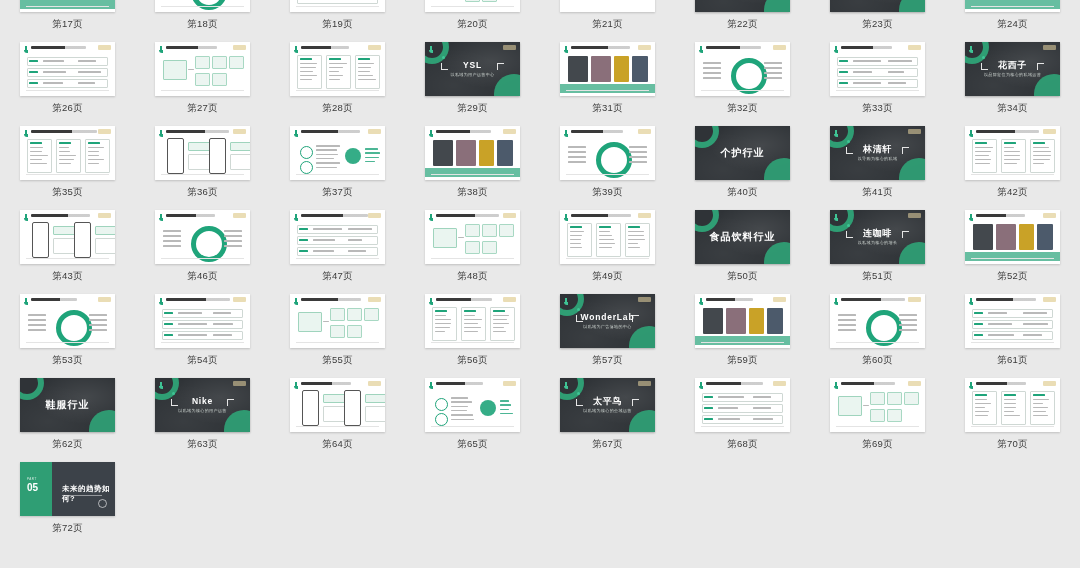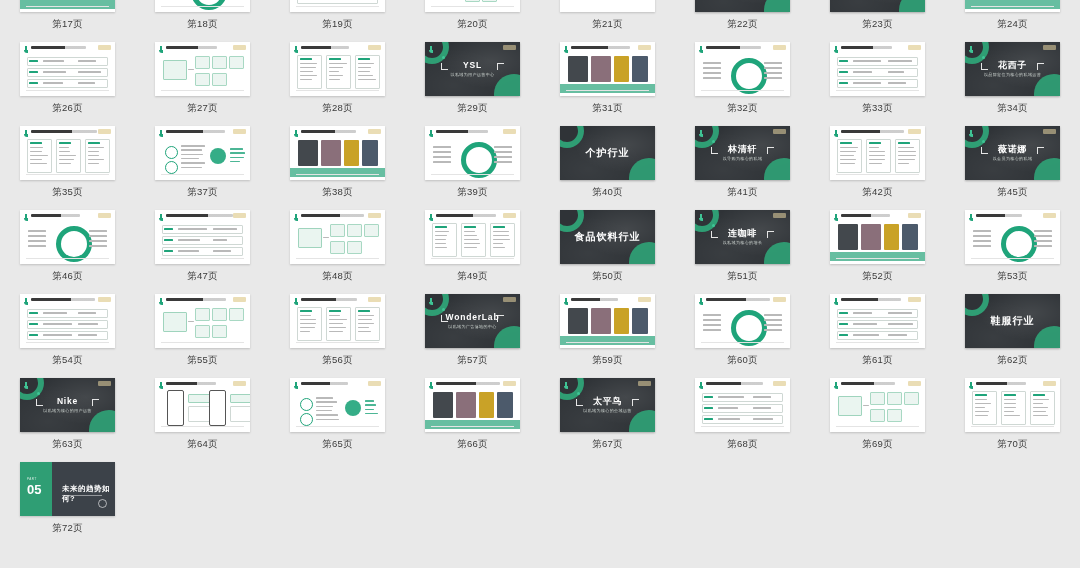--- a/index.html
+++ b/index.html
@@ -93,21 +93,21 @@
   .dk-sub{margin-top:1px;color:#cfd6d2;font-size:4px;letter-spacing:.4px;line-height:6px;}
   .brk{position:absolute;top:50%;width:6px;height:6px;margin-top:-6px;border:1.2px solid #e6e6e6;}
   .brk.l{left:16px;border-right:none;border-top:none;}
   .brk.r{right:16px;border-left:none;border-top:none;transform:rotate(180deg);}
   .dk-badge{position:absolute;right:4px;top:3px;width:13px;height:5px;background:#d9c89a;opacity:.6;border-radius:1px;}
   .dk-logo:before{background:#3fc495 !important;}
   .dk-logo:after{background:#3fc495 !important;}
 
   
   .chap-panel{position:absolute;left:0;top:0;bottom:0;width:32px;background:#2f9e74;}
-  .chap-num{position:absolute;left:7px;top:20px;color:#fff;font-size:13px;font-weight:bold;}
+  .chap-num{position:absolute;left:7px;top:20px;color:#fff;font-size:10px;font-weight:bold;}
   .chap-lbl{position:absolute;left:7px;top:15px;color:rgba(255,255,255,.8);font-size:3px;letter-spacing:.5px;}
   .chap-right{position:absolute;left:32px;top:0;right:0;bottom:0;background:#3c4249;}
   .chap-title{position:absolute;left:42px;top:40%;color:#fff;font-size:7.5px;font-weight:bold;letter-spacing:.5px;}
   .chap-rule{position:absolute;left:42px;top:62%;width:40px;height:1px;background:rgba(255,255,255,.45);}
   .chap-ico{position:absolute;right:8px;bottom:8px;width:7px;height:7px;border-radius:50%;border:1px solid rgba(255,255,255,.6);}
   .white-strip{position:absolute;left:0;right:0;bottom:0;height:12px;background:#fff;}
 
   
   .ind-title{position:absolute;left:0;right:0;top:50%;transform:translateY(-50%);
     text-align:center;color:#fff;font-size:10px;font-weight:bold;letter-spacing:1px;}
@@ -369,20 +369,36 @@
         <div class="barl" style="left:68px;top:29px;width:11px;height:1.4px;"></div>
         <div class="barl" style="left:68px;top:33px;width:16px;height:1.4px;"></div>
         <div class="barl" style="left:68px;top:37px;width:11px;height:1.4px;"></div>
         <div class="rule" style="bottom:5px;"></div>
       </div>
       <div class="caption">第35页</div>
     </div>
     <div class="cell">
       <div class="thumb">
         <div class="logo"></div>
+        <div class="htitle" style="width:66%"></div>
+        <div class="badge"></div>
+        <div class="wm" style="left:14px;top:24px;"></div>
+        <div class="phone" style="left:12px;top:12px;width:17px;height:36px;"></div>
+        <div class="bxg" style="left:33px;top:16px;width:22px;height:9px;"></div>
+        <div class="bx" style="left:33px;top:28px;width:22px;height:16px;"></div>
+        <div class="phone" style="left:54px;top:12px;width:17px;height:36px;"></div>
+        <div class="bxg" style="left:75px;top:16px;width:22px;height:9px;"></div>
+        <div class="bx" style="left:75px;top:28px;width:22px;height:16px;"></div>
+        <div class="rule" style="bottom:5px;"></div>
+      </div>
+      <div class="caption">第36页</div>
+    </div>
+    <div class="cell">
+      <div class="thumb">
+        <div class="logo"></div>
         <div class="htitle" style="width:62%"></div>
         <div class="badge"></div>
         <div class="wm" style="left:14px;top:24px;"></div>
         <div class="ring" style="left:10px;top:20px;width:11px;height:11px;"></div>
         <div class="ring" style="left:10px;top:35px;width:11px;height:11px;"></div>
         <div class="dot" style="left:55px;top:22px;width:16px;height:16px;opacity:.9"></div>
         <div class="barl" style="left:26px;top:19px;width:24px;height:1.5px;"></div>
         <div class="barl" style="left:26px;top:23.3px;width:21px;height:1.5px;"></div>
         <div class="barl" style="left:26px;top:27.6px;width:22px;height:1.5px;"></div>
         <div class="barl" style="left:26px;top:31.9px;width:18px;height:1.5px;"></div>
@@ -483,36 +499,34 @@
         <div class="barl" style="left:68px;top:21px;width:16px;height:1.4px;"></div>
         <div class="barl" style="left:68px;top:25px;width:18px;height:1.4px;"></div>
         <div class="barl" style="left:68px;top:29px;width:18px;height:1.4px;"></div>
         <div class="barl" style="left:68px;top:33px;width:17px;height:1.4px;"></div>
         <div class="barl" style="left:68px;top:37px;width:11px;height:1.4px;"></div>
         <div class="rule" style="bottom:5px;"></div>
       </div>
       <div class="caption">第42页</div>
     </div>
     <div class="cell">
-      <div class="thumb dark">
-        <div class="dk-texture"></div>
-        <div class="dk-blob1"></div>
-        <div class="dk-blob1b"></div>
-        <div class="dk-dot"></div>
-        <div class="dk-blob2"></div>
-        <div class="dk-badge"></div>
-        <div class="logo dk-logo"></div>
-        <div class="brk l"></div>
-        <div class="brk r"></div>
-        <div class="dk-center">
-          <div class="dk-title">薇诺娜</div>
-          <div class="dk-sub">以会员为核心的私域</div>
-        </div>
-      </div>
-      <div class="caption">第45页</div>
+      <div class="thumb">
+        <div class="logo"></div>
+        <div class="htitle" style="width:62%"></div>
+        <div class="badge"></div>
+        <div class="wm" style="left:14px;top:24px;"></div>
+        <div class="phone" style="left:12px;top:12px;width:17px;height:36px;"></div>
+        <div class="bxg" style="left:33px;top:16px;width:22px;height:9px;"></div>
+        <div class="bx" style="left:33px;top:28px;width:22px;height:16px;"></div>
+        <div class="phone" style="left:54px;top:12px;width:17px;height:36px;"></div>
+        <div class="bxg" style="left:75px;top:16px;width:22px;height:9px;"></div>
+        <div class="bx" style="left:75px;top:28px;width:22px;height:16px;"></div>
+        <div class="rule" style="bottom:5px;"></div>
+      </div>
+      <div class="caption">第43页</div>
     </div>
     <div class="cell">
       <div class="thumb">
         <div class="logo"></div>
         <div class="htitle" style="width:52%"></div>
         <div class="badge"></div>
         <div class="wm" style="left:14px;top:24px;"></div>
         <div class="ring" style="left:36px;top:16px;width:26px;height:26px;border-width:5px;"></div>
         <div class="barl" style="left:8px;top:20px;width:18px;height:1.6px;"></div>
         <div class="barl" style="right:8px;top:20px;width:18px;height:1.6px;"></div>
@@ -863,35 +877,20 @@
         <div class="barl" style="left:26px;top:40.5px;width:23px;height:1.5px;"></div>
         <div class="bar" style="left:75px;top:22px;width:9px;height:1.5px;opacity:.8"></div>
         <div class="bar" style="left:75px;top:26.3px;width:11px;height:1.5px;opacity:.8"></div>
         <div class="bar" style="left:75px;top:30.6px;width:9px;height:1.5px;opacity:.8"></div>
         <div class="bar" style="left:75px;top:34.9px;width:13px;height:1.5px;opacity:.8"></div>
         <div class="rule" style="bottom:5px;"></div>
       </div>
       <div class="caption">第65页</div>
     </div>
     <div class="cell">
-      <div class="thumb">
-        <div class="logo"></div>
-        <div class="htitle" style="width:67%"></div>
-        <div class="badge"></div>
-        <div class="wm" style="left:14px;top:24px;"></div>
-        <div class="photo" style="left:8px;top:14px;width:20px;height:26px;"></div>
-        <div class="photo p3" style="left:31px;top:14px;width:20px;height:26px;"></div>
-        <div class="photo p5" style="left:54px;top:14px;width:15px;height:26px;"></div>
-        <div class="photo p4" style="left:72px;top:14px;width:16px;height:26px;"></div>
-        <div class="gband" style="left:0;top:42px;right:0;height:9px;opacity:.85"></div>
-        <div class="rule" style="bottom:5px;"></div>
-      </div>
-      <div class="caption">第66页</div>
-    </div>
-    <div class="cell">
       <div class="thumb dark">
         <div class="dk-texture"></div>
         <div class="dk-blob1"></div>
         <div class="dk-blob1b"></div>
         <div class="dk-dot"></div>
         <div class="dk-blob2"></div>
         <div class="dk-badge"></div>
         <div class="logo dk-logo"></div>
         <div class="brk l"></div>
         <div class="brk r"></div>

